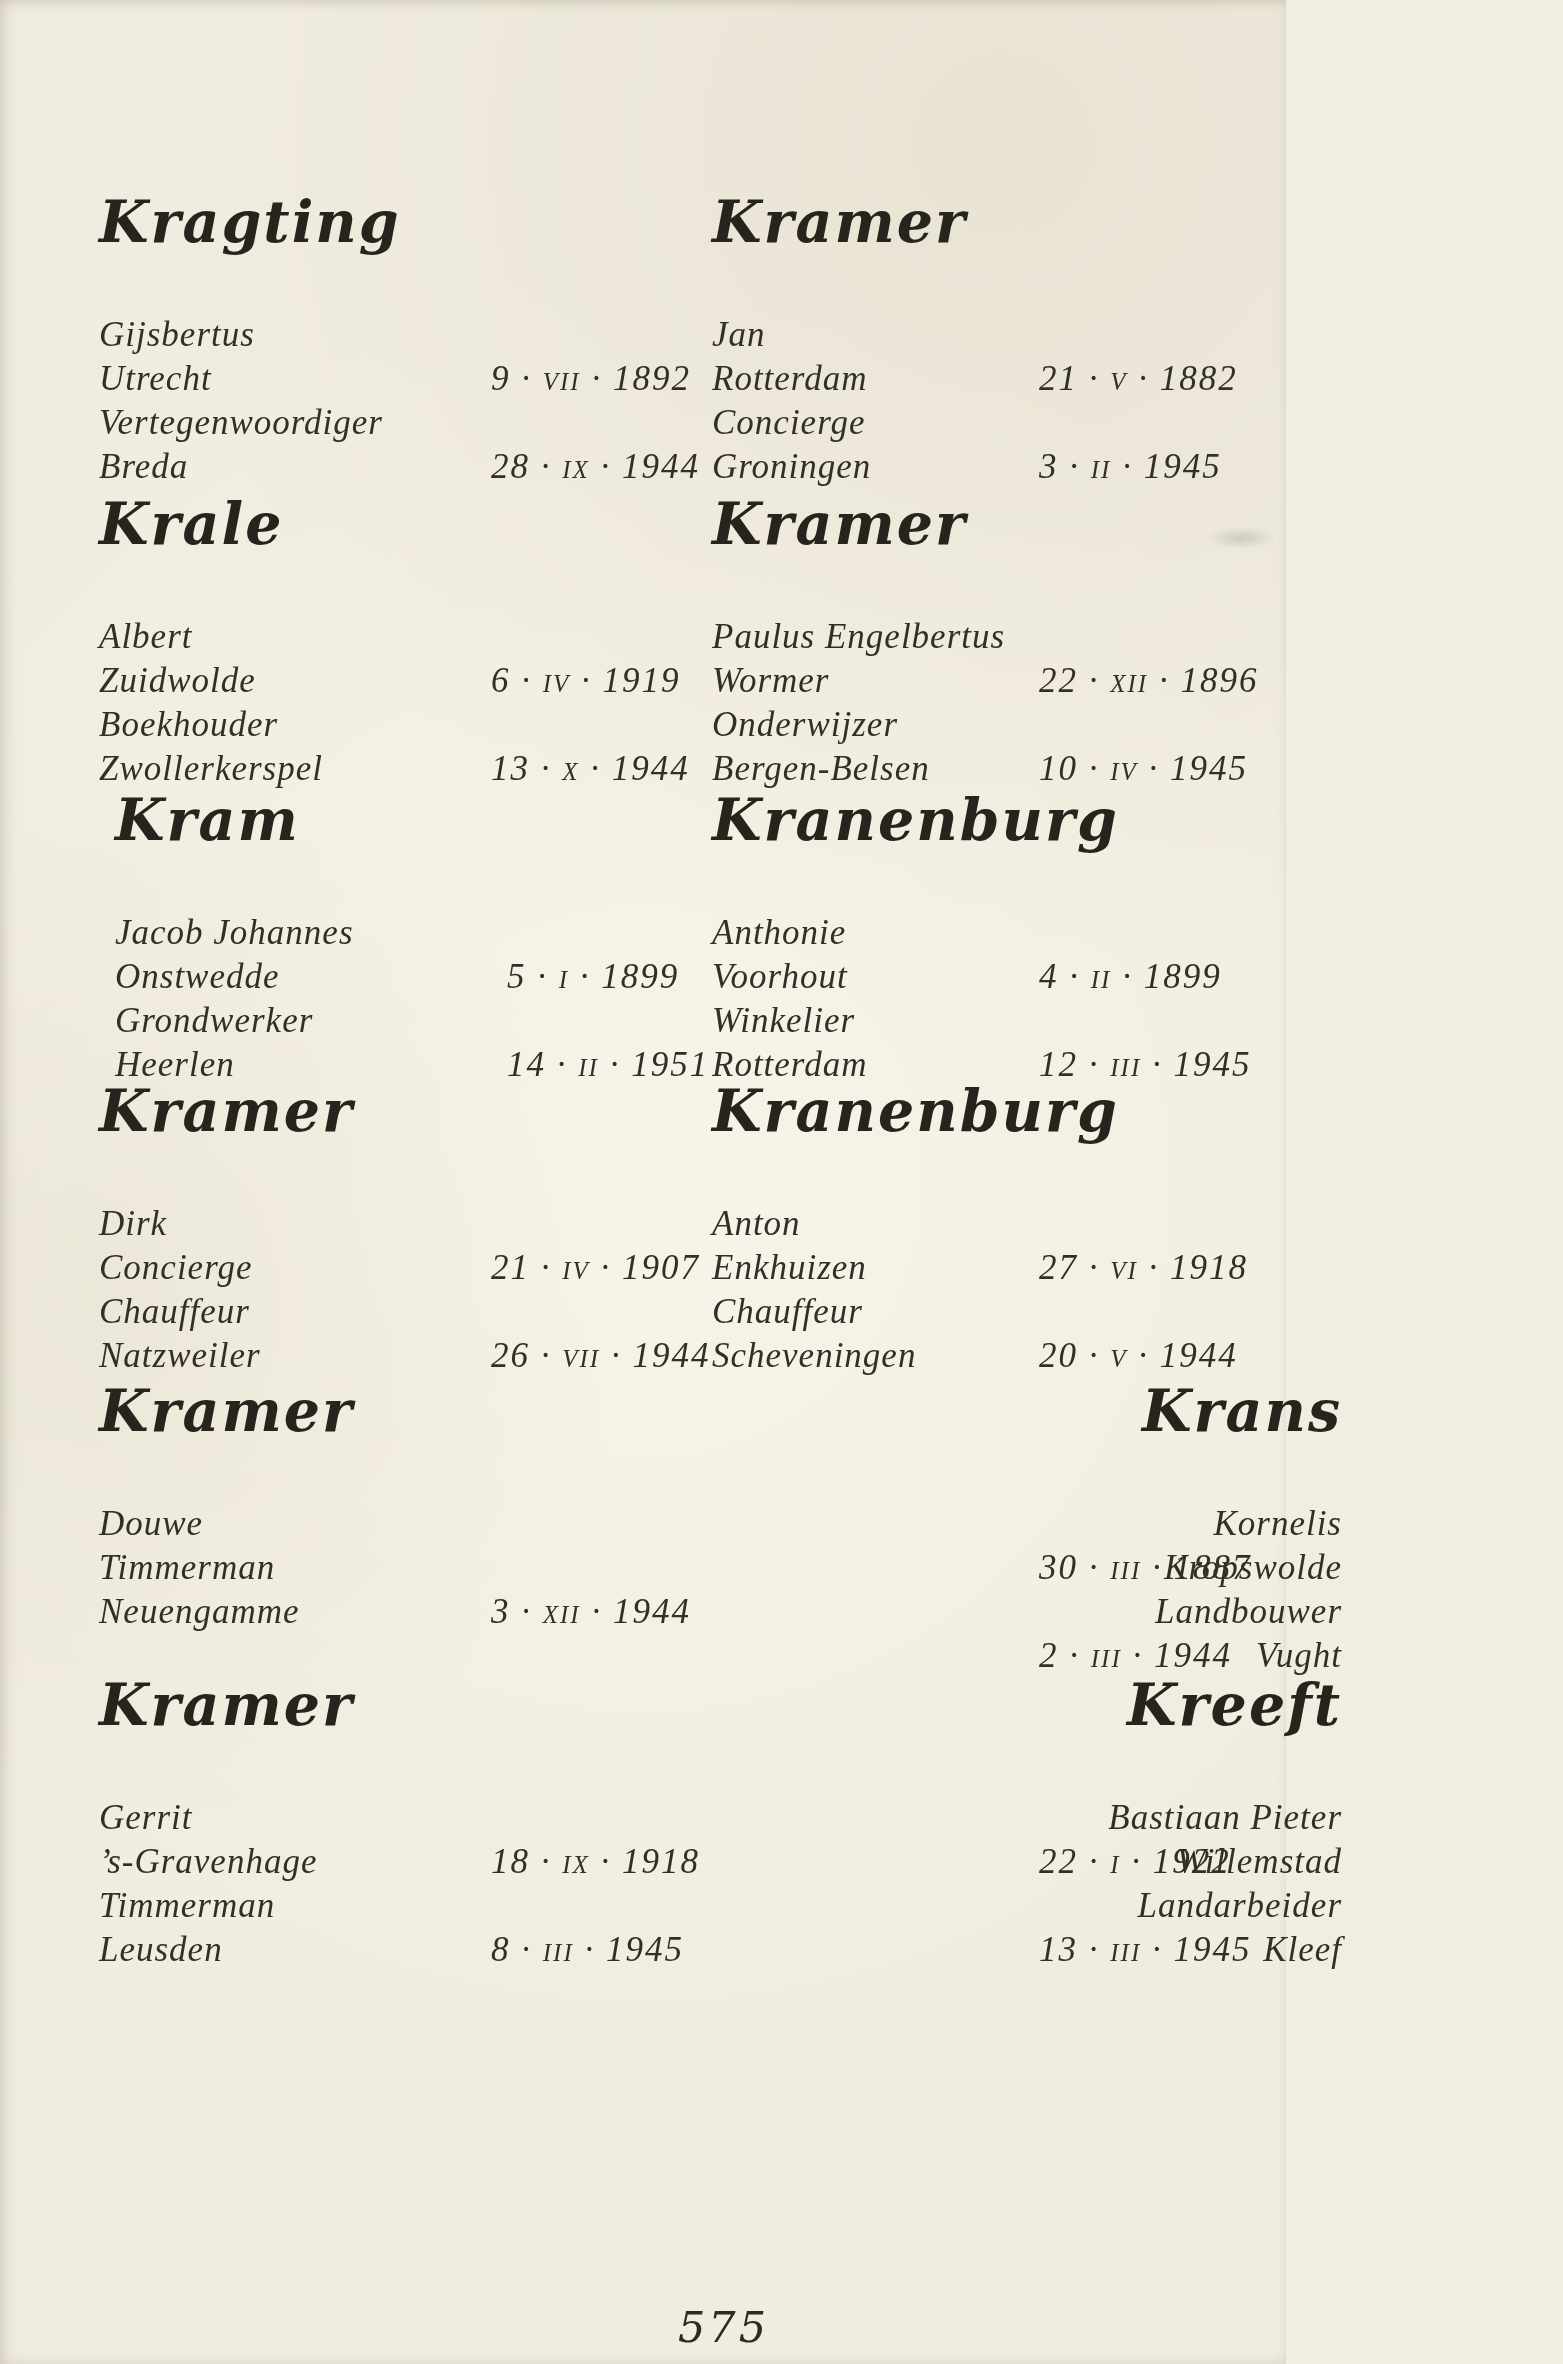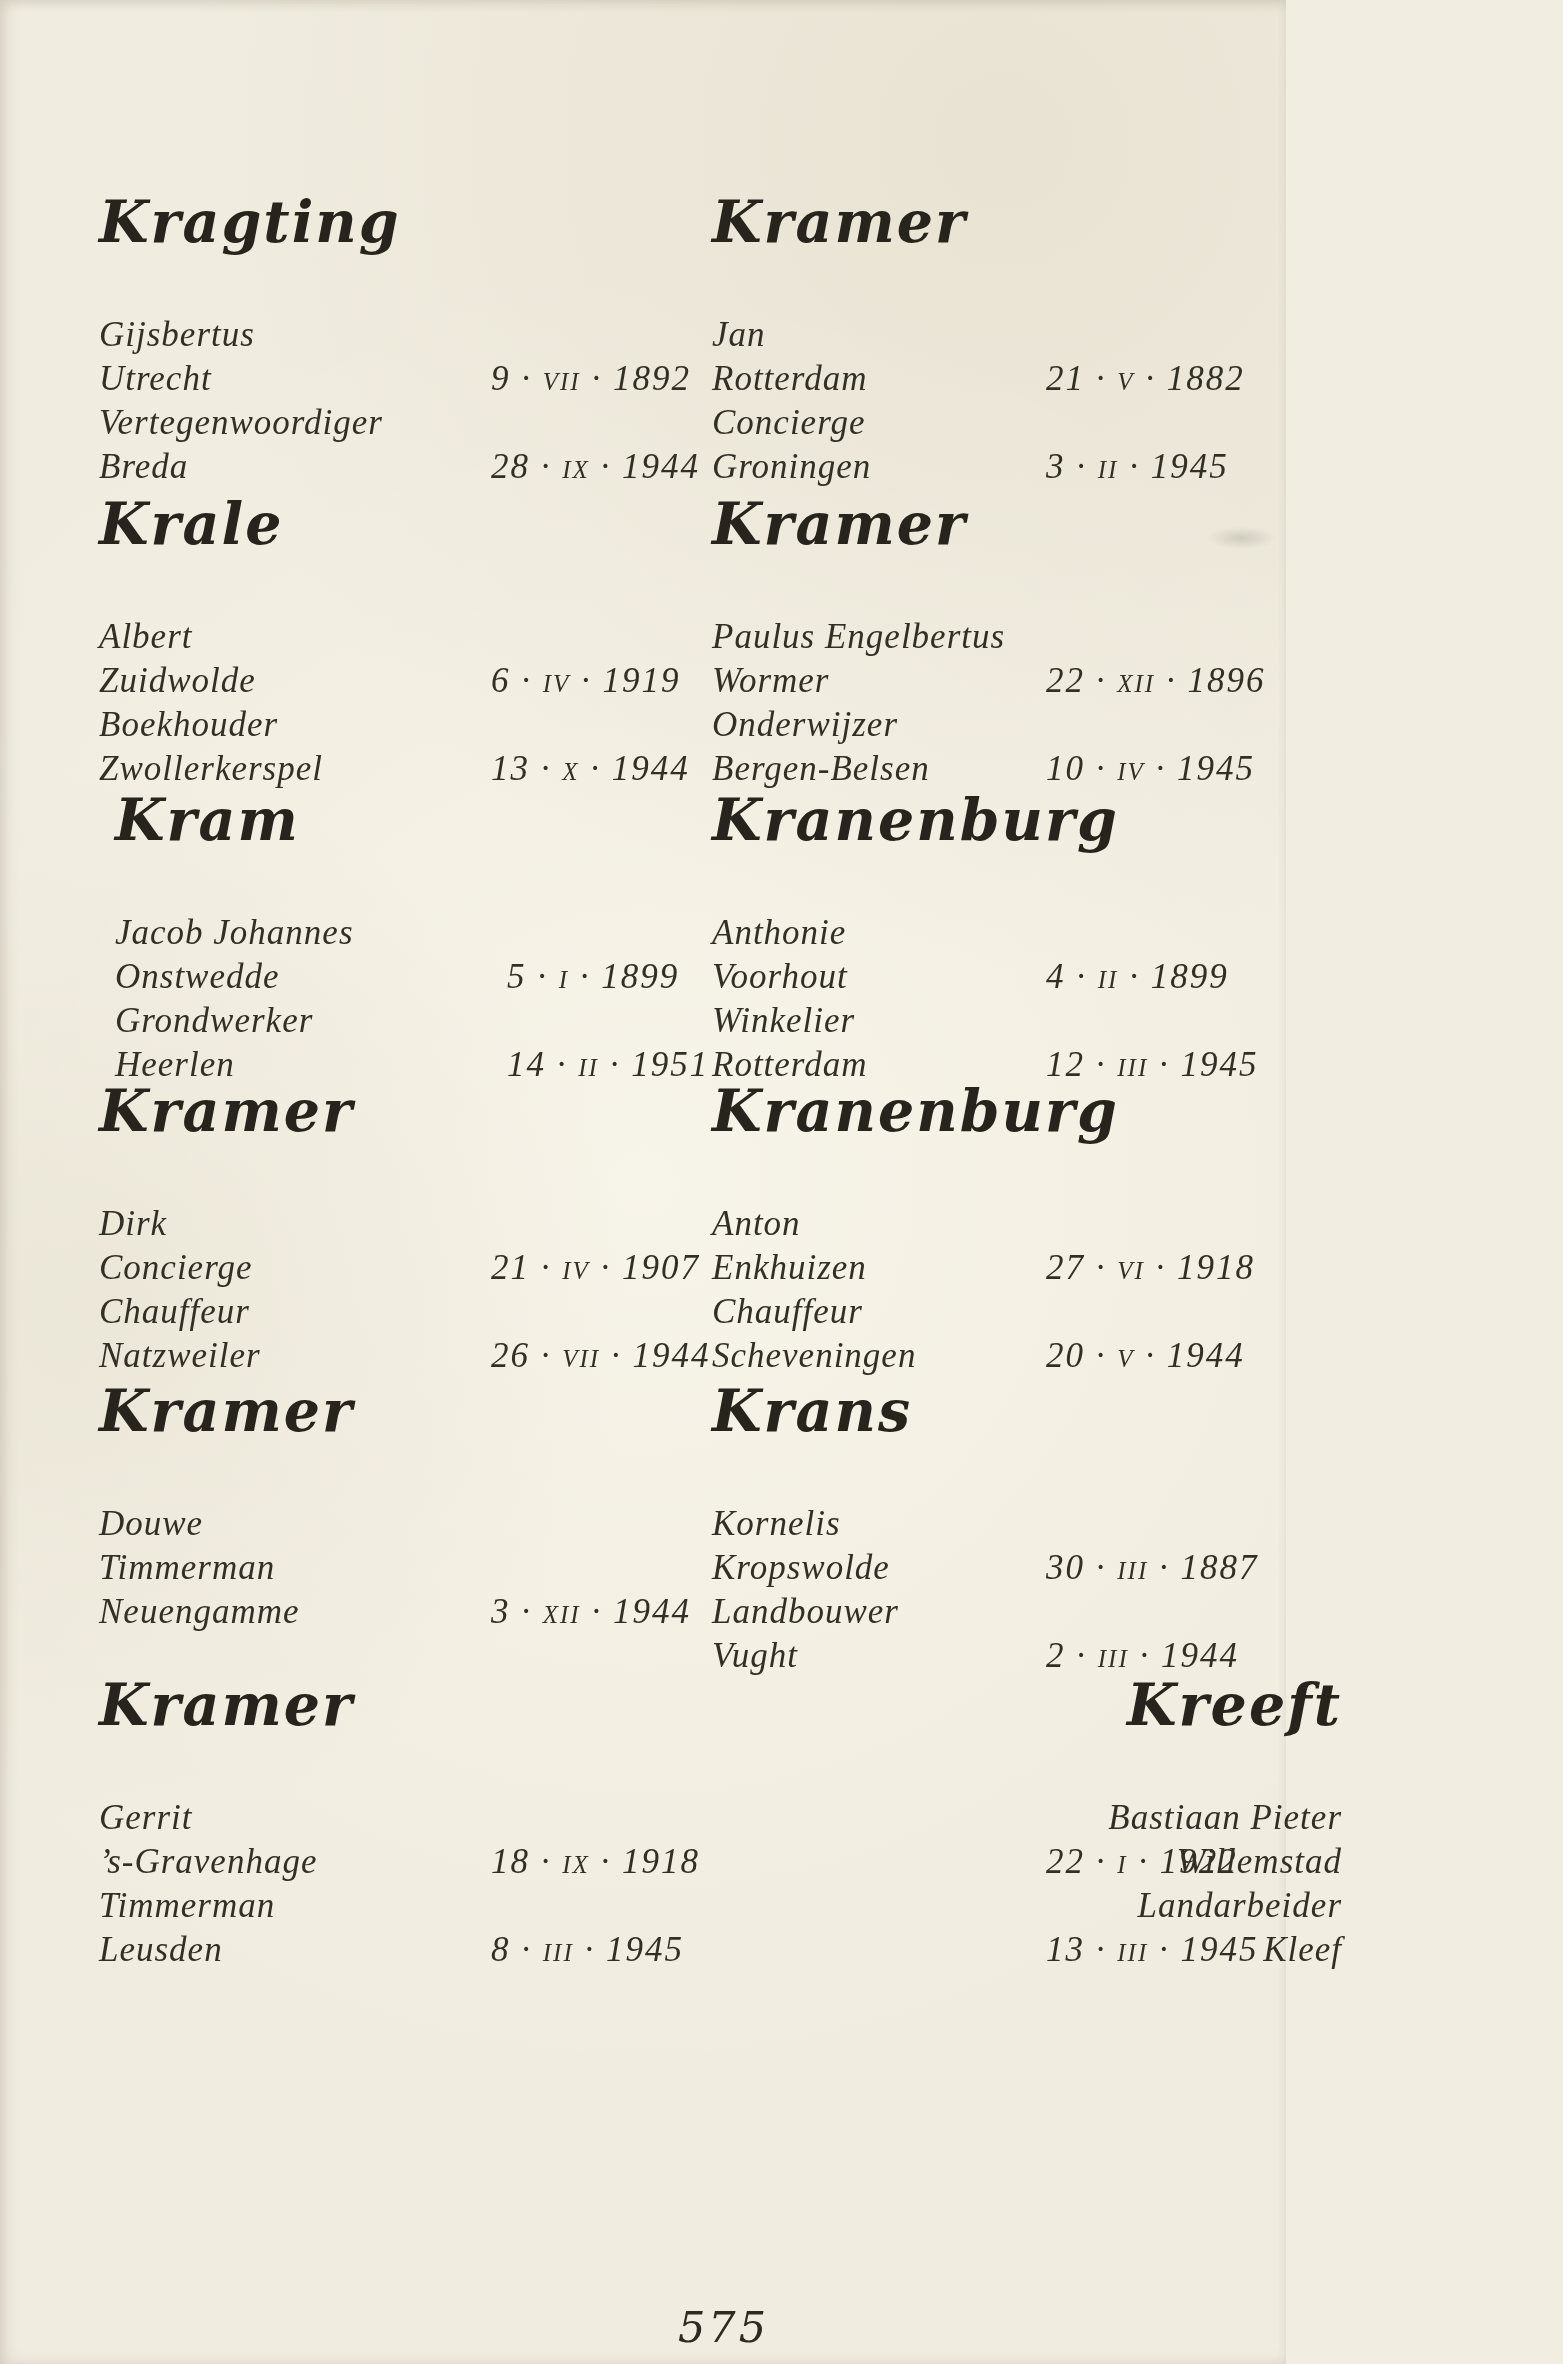--- a/index.html
+++ b/index.html
@@ -44,21 +44,21 @@
     white-space:nowrap;
   }
   .date{
     position:absolute;
     top:0;
     font-variant:small-caps;
     letter-spacing:2px;
     white-space:nowrap;
   }
   .col-left  .date{left:392px;}
-  .col-right .date{left:334px;}
+  .col-right .date{left:327px;}
   .pageno{
     position:absolute;
     left:678px;top:2254px;
     width:118px;
     font-style:italic;
     font-size:43px;
     letter-spacing:3px;
     color:#2c2a21;
     margin-top:48px;
   }
@@ -224,21 +224,21 @@
         <span class="date">27 · vi · 1918</span>
       </div>
       <div class="dline">Chauffeur</div>
       <div class="dline">
         <span>Scheveningen</span>
         <span class="date">20 · v · 1944</span>
       </div>
     </div>
   </article>
 
-  <article class="entry col-right" style="left:712px;top:1382px;">
+  <article class="entry col-right" style="left:712px;top:1382px;text-align:right;">
     <h2 class="surname">Krans</h2>
     <div class="details">
       <div class="dline">Kornelis</div>
       <div class="dline">
         <span>Kropswolde</span>
         <span class="date">30 · iii · 1887</span>
       </div>
       <div class="dline">Landbouwer</div>
       <div class="dline">
         <span>Vught</span>

